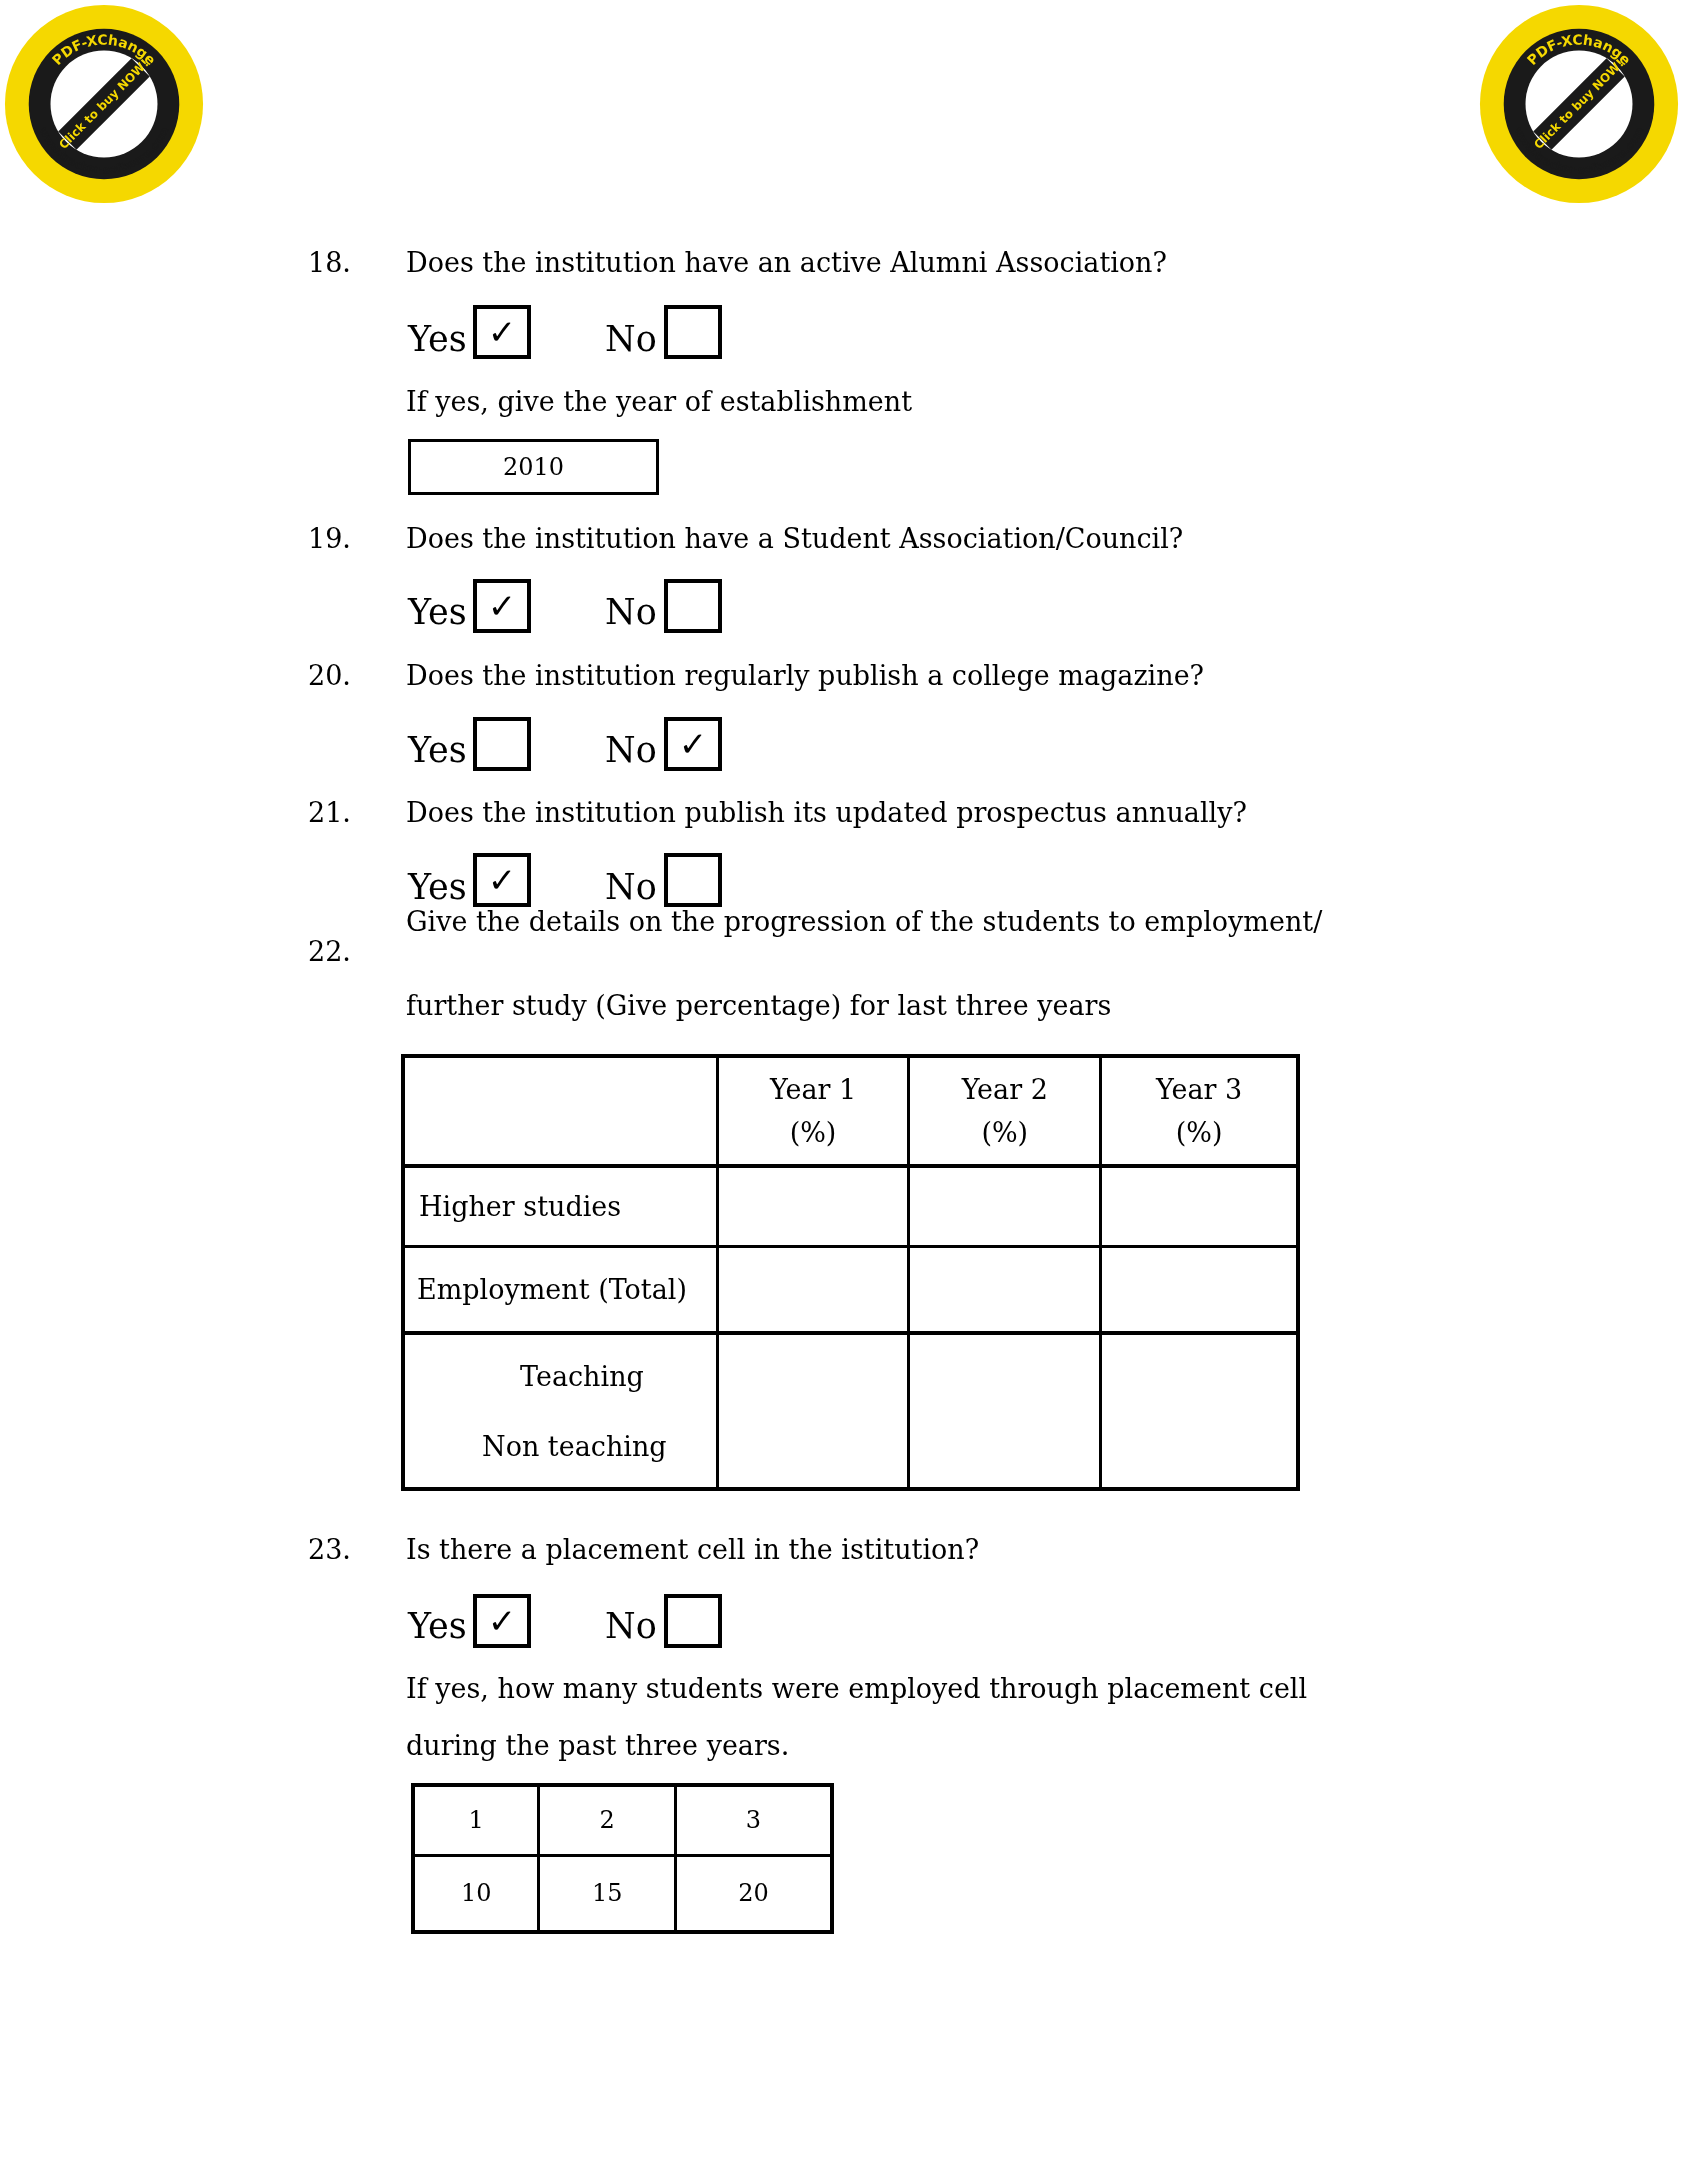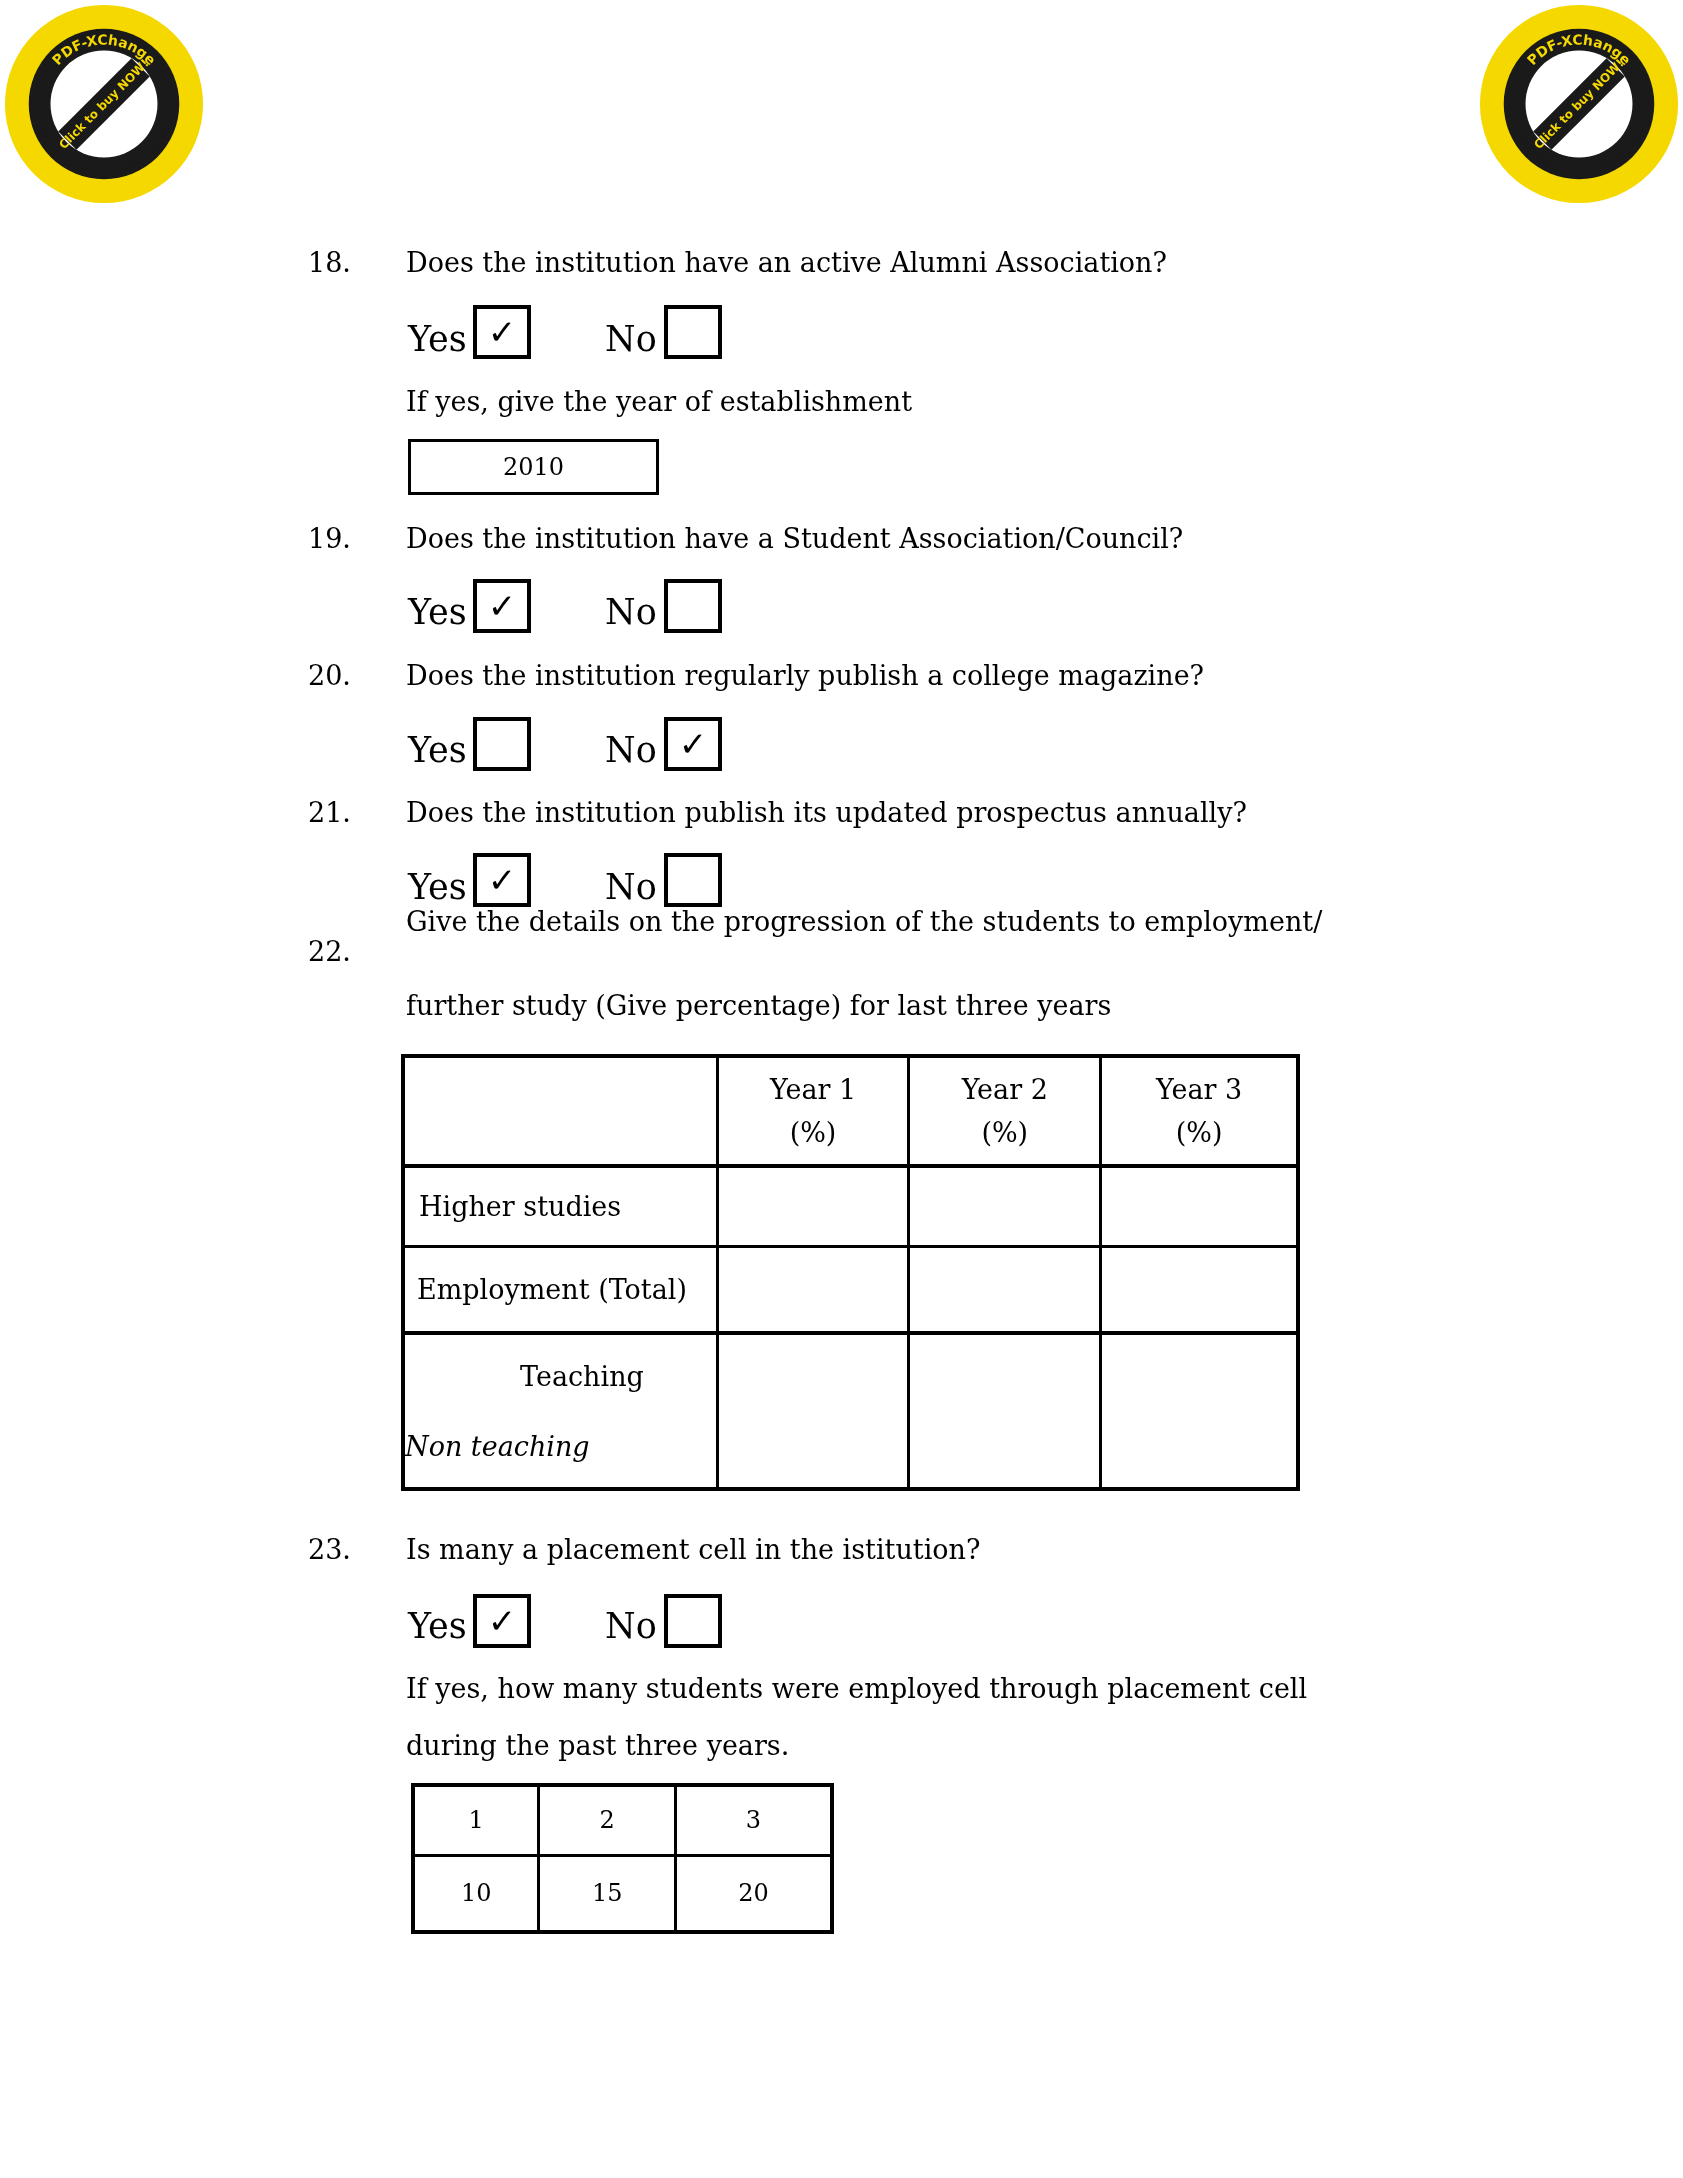--- a/index.html
+++ b/index.html
@@ -150,33 +150,33 @@
     </tr>
     <tr style="height:87px;margin-top:24px;">
       <td style="padding-left:12px; border-bottom-width:4px;">Employment (Total)</td>
       <td style="border-bottom-width:4px;"></td>
       <td style="border-bottom-width:4px;"></td>
       <td style="border-bottom-width:4px;"></td>
     </tr>
     <tr style="height:156px;">
       <td>
         <div style="padding-left:115px;">Teaching</div>
-        <div style="margin-top:39px;font-style:italic;">Non teaching</div>
+        <div style="padding-left:77px; margin-top:39px;">Non teaching</div>
       </td>
       <td></td>
       <td></td>
       <td></td>
     </tr>
   </tbody>
     </table>
 </div>
 
 <div>
   <span class="abs txt qnum" style="top:1536px;">23.</span>
-  <span class="abs txt qtext" style="top:1536px;">Is many a placement cell in the istitution?</span>
+  <span class="abs txt qtext" style="top:1536px;">Is there a placement cell in the istitution?</span>
   <span class="abs lbl" style="left:408px;top:1606px;">Yes</span>
   <div class="box" style="left:473px;top:1594px;">
       <span>✓</span>
     </div>
   <span class="abs lbl" style="left:605px;top:1606px;">No</span>
   <div class="box" style="left:664px;top:1594px;">
       <span></span>
     </div>
   <span class="abs txt qtext" style="top:1675px;">If yes, how many students were employed through placement cell</span>
   <span class="abs txt qtext" style="top:1732px;">during the past three years.</span>

